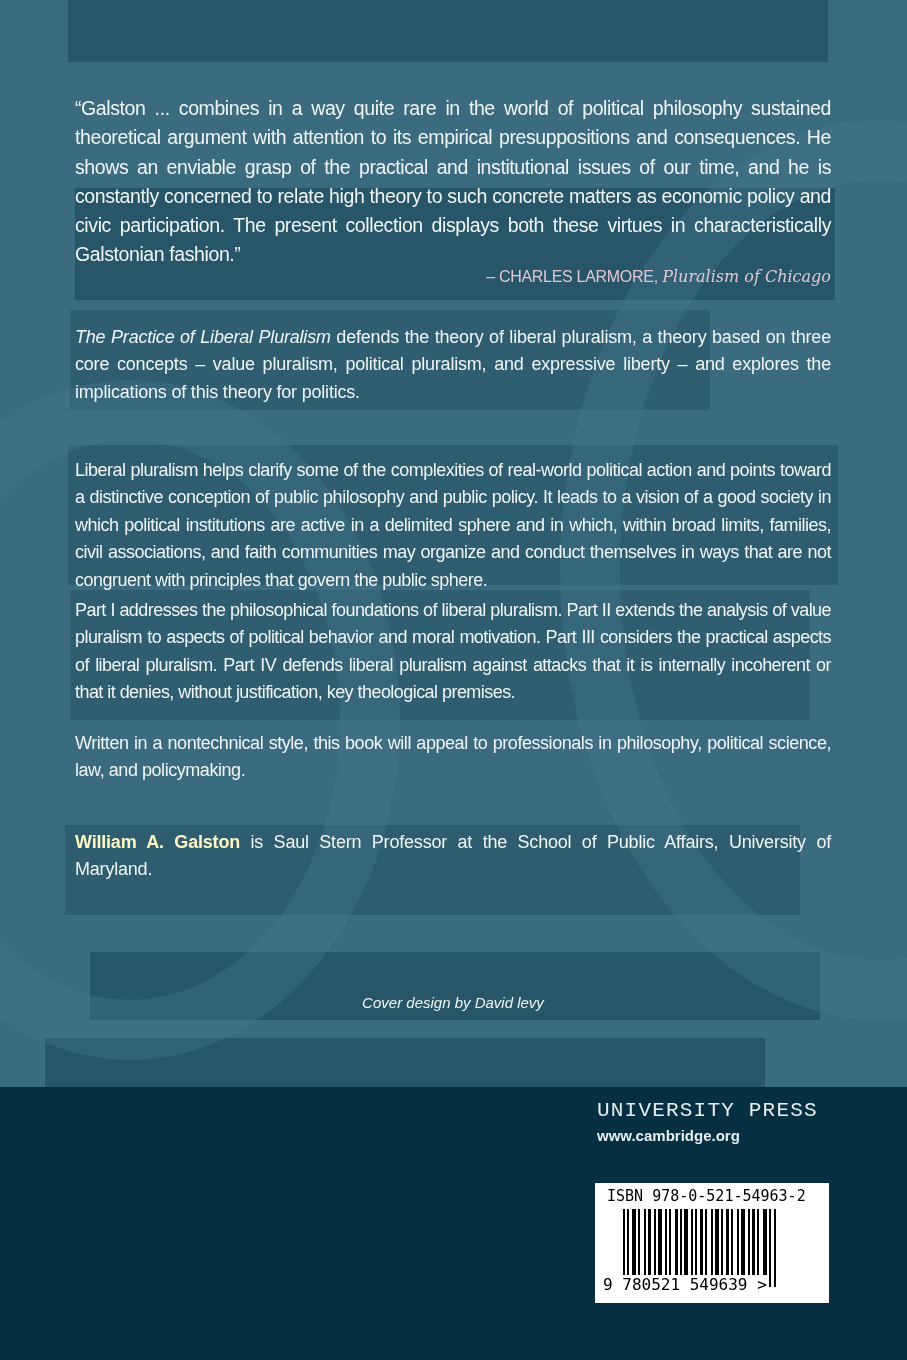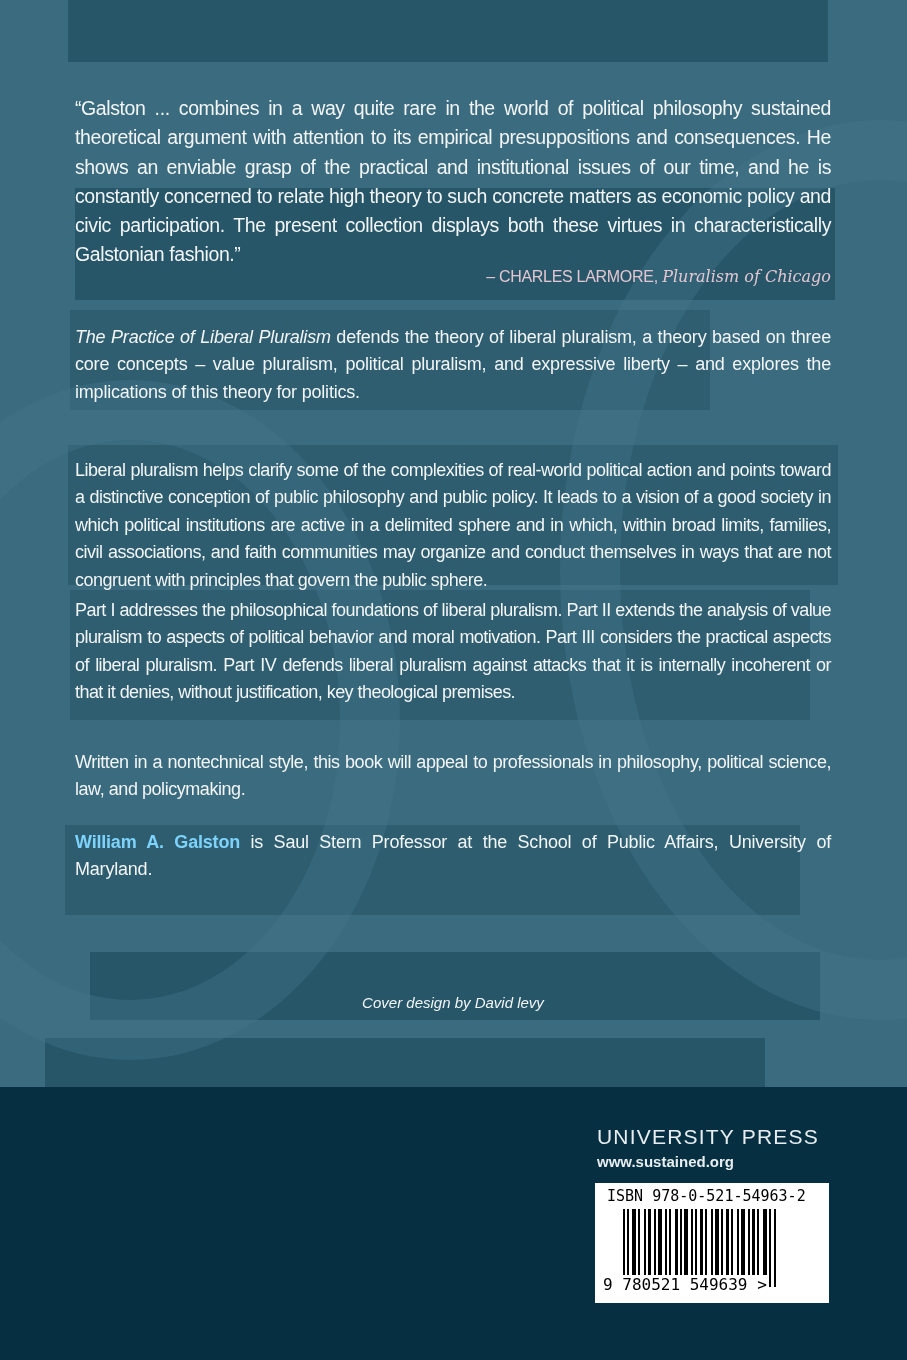--- a/index.html
+++ b/index.html
@@ -22,32 +22,32 @@
   }
   .attrib {
     top: 267px; text-align: right; font-size: 16px; color: #e3c6d1;
   }
   .attrib .name { letter-spacing: -0.3px; text-align: right; }
   .attrib .inst { font-family: "DejaVu Serif", serif; font-style: italic; }
   .para { font-size: 18px; line-height: 27.4px; text-align: justify; letter-spacing: -0.2px; }
   .p1 { top: 324px; }
   .p2 { top: 457px; letter-spacing: -0.5px; }
   .p3 { top: 597px; letter-spacing: -0.55px; }
-  .p4 { top: 749px; letter-spacing: -0.45px; }
+  .p4 { top: 730px; letter-spacing: -0.45px; }
   .p5 { top: 829px; }
-  .author { color: #7dd3fc; font-weight: bold; }
+  .author { color: #fef9c3; font-weight: bold; }
   .credit { top: 994px; font-size: 15px; font-style: italic; }
   .footer {
     position: absolute; left: 0; top: 1087px; width: 907px; height: 273px;
     background: #062f42;
   }
   .publisher { position: absolute; left: 597px; top: 1099px; color: #e8eef0; }
   .cam { font-family: "Liberation Serif", serif; font-size: 30px; letter-spacing: 0.5px; line-height: 32px; }
   .cam .big { font-size: 38px; }
-  .press { font-family: Liberation Sans, sans-serif; font-size: 21px; letter-spacing: 1.2px; line-height: 24px; margin-top: 26px; }
+  .press { font-family: Liberation Mono, monospace; font-size: 21px; letter-spacing: 1.2px; line-height: 24px; }
   .web { font-size: 15px; font-weight: bold; margin-top: 4px; }
   .barcode {
     position: absolute; left: 595px; top: 1183px; width: 234px; height: 120px;
     background: #fff; color: #000;
   }
   .isbn { position: absolute; left: 12px; top: 4px; font-family: "DejaVu Sans Mono", monospace; font-size: 15px; }
   .bars { position: absolute; left: 28px; top: 26px; width: 190px; height: 78px; display: flex; }
   .bars span { display: block; height: 100%; background: #000; }
   .ean { position: absolute; left: 8px; top: 92px; font-family: "DejaVu Sans Mono", monospace; font-size: 16px; background: transparent; }
   .ean span { background: #fff; }
@@ -78,21 +78,21 @@
 <div class="content para p2">Liberal pluralism helps clarify some of the complexities of real-world political action and points toward a distinctive conception of public philosophy and public policy. It leads to a vision of a good society in which political institutions are active in a delimited sphere and in which, within broad limits, families, civil associations, and faith communities may organize and conduct themselves in ways that are not congruent with principles that govern the public sphere.</div>
 <div class="content para p3">Part I addresses the philosophical foundations of liberal pluralism. Part II extends the analysis of value pluralism to aspects of political behavior and moral motivation. Part III considers the practical aspects of liberal pluralism. Part IV defends liberal pluralism against attacks that it is internally incoherent or that it denies, without justification, key theological premises.</div>
 <div class="content para p4">Written in a nontechnical style, this book will appeal to professionals in philosophy, political science, law, and policymaking.</div>
 <div class="content para p5"><span class="author">William A. Galston</span><span> is Saul Stern Professor at the School of Public Affairs, University of Maryland.</span></div>
 
 <div class="content credit">Cover design by David levy</div>
 
 <div class="footer"></div>
 <div class="publisher">
   <div class="press">UNIVERSITY PRESS</div>
-  <div class="web">www.sustained.org</div>
+  <div class="web">www.cambridge.org</div>
 </div>
 
 <div class="barcode">
   <div class="isbn">ISBN 978-0-521-54963-2</div>
   <div class="bars">
     <span style="width:2px;margin-right:2px"></span>
       <span style="width:2px;margin-right:3px"></span>
       <span style="width:4px;margin-right:2px"></span>
       <span style="width:2px;margin-right:4px"></span>
       <span style="width:2px;margin-right:2px"></span>

